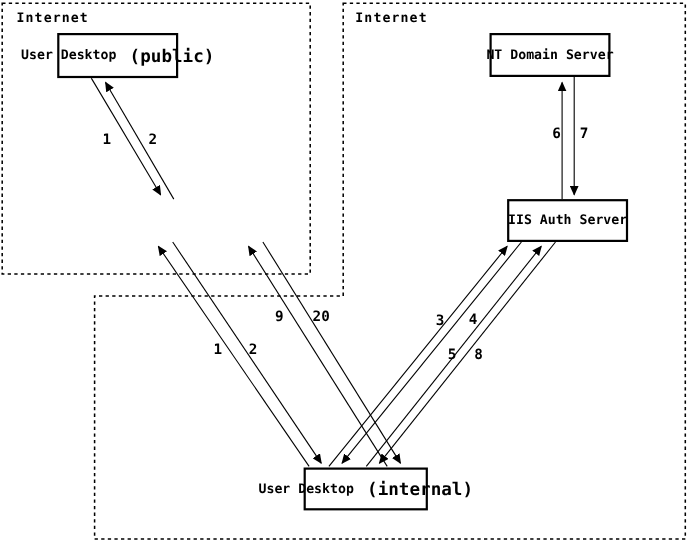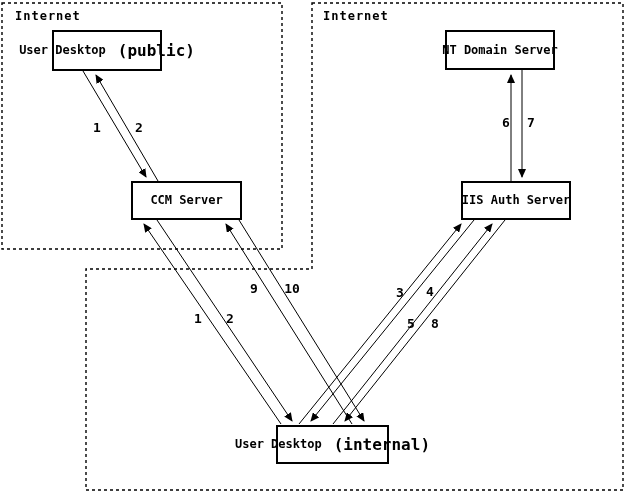--- a/index.html
+++ b/index.html
@@ -61,43 +61,40 @@
   </svg>
 
   <div class="zone-label" style="left:13px;top:9px;">Internet</div>
   <div class="zone-label" style="left:321px;top:9px;">Internet</div>
 
   <div class="node" style="left:52px;top:30px;width:110px;height:41px;">
     <div class="node-title">User Desktop</div>
     <div class="node-sub">(public)</div>
   </div>
 
-  <div class="node" style="left:131px;top:181px;width:111px;height:39px;">
-    <div class="node-title">CCM Server</div>
-  </div>
 
   <div class="node" style="left:445px;top:30px;width:110px;height:40px;">
     <div class="node-title">NT Domain Server</div>
   </div>
 
   <div class="node" style="left:461px;top:181px;width:110px;height:39px;align-items:center;">
     <div class="node-title">IIS Auth Server</div>
   </div>
 
   <div class="node" style="left:276px;top:425px;width:113px;height:39px;">
     <div class="node-title">User Desktop</div>
     <div class="node-sub">(internal)</div>
   </div>
 
   <div class="num" style="left:97px;top:127px;">1</div>
   <div class="num" style="left:139px;top:127px;">2</div>
   <div class="num" style="left:198px;top:318px;">1</div>
   <div class="num" style="left:230px;top:318px;">2</div>
   <div class="num" style="left:254px;top:288px;">9</div>
-  <div class="num" style="left:292px;top:288px;">10</div>
+  <div class="num" style="left:292px;top:288px;">20</div>
   <div class="num" style="left:400px;top:292px;">3</div>
   <div class="num" style="left:430px;top:291px;">4</div>
   <div class="num" style="left:411px;top:323px;">5</div>
   <div class="num" style="left:435px;top:323px;">8</div>
   <div class="num" style="left:506px;top:122px;">6</div>
   <div class="num" style="left:531px;top:122px;">7</div>
 
 </div>
 
 </body></html>

